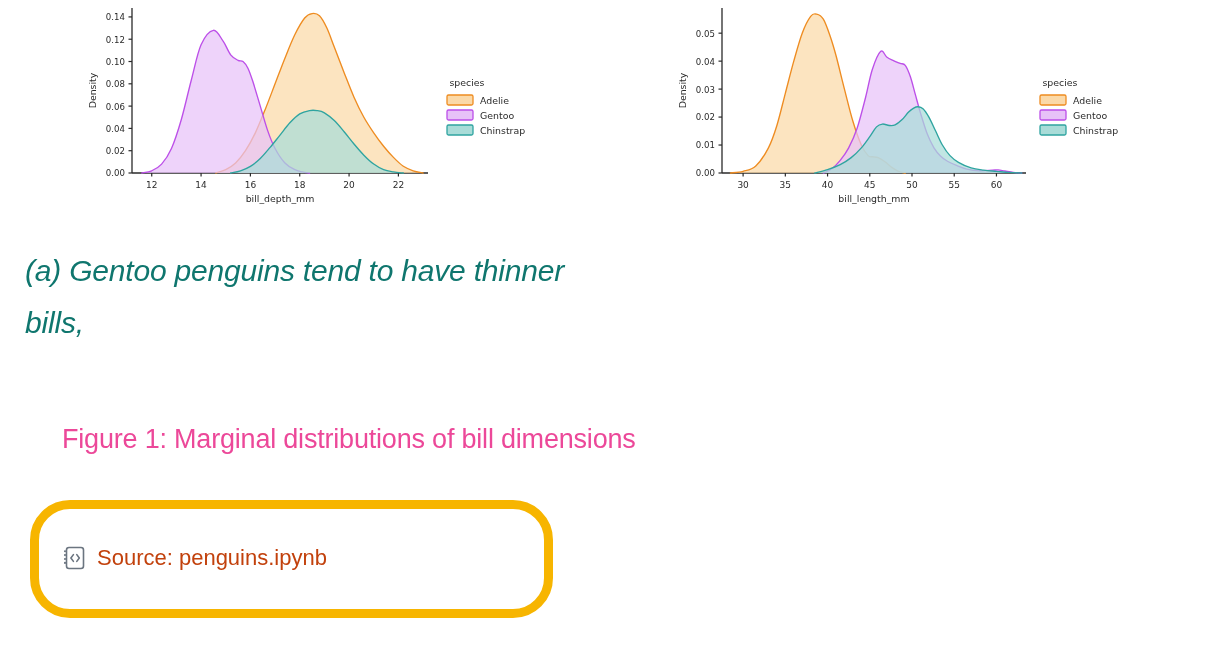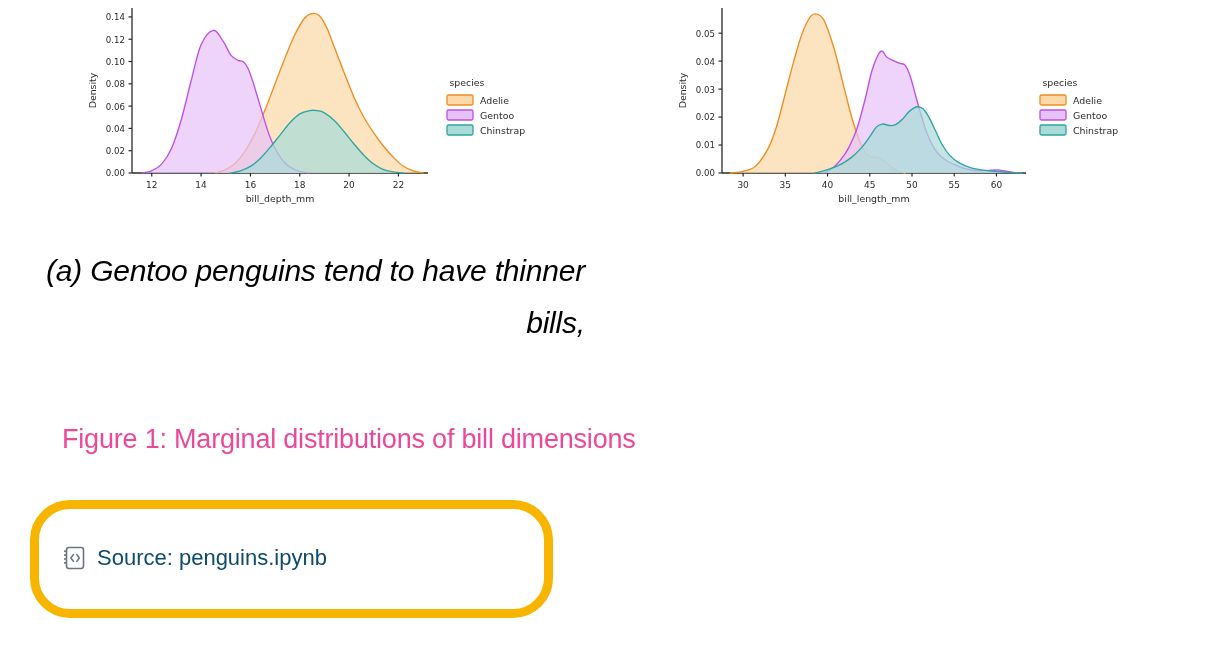--- a/index.html
+++ b/index.html
@@ -45,25 +45,25 @@
     top: 0;
     display: block;
   }
 
   
   .subcaption {
     position: absolute;
     top: 245px;
     width: 560px;
     left: 15px;
-    text-align: right;
+    text-align: left;
     font-style: italic;
     font-size: 30px;
     line-height: 52px;
-    color: #000000;
+    color: #0f766e;
     font-family: "Liberation Sans", sans-serif;
     letter-spacing: -0.2px;
   }
 
   
   .figure-caption {
     position: absolute;
     left: 62px;
     top: 424px;
     font-size: 27px;
@@ -86,21 +86,21 @@
     background: transparent;
   }
   .source-link {
     position: absolute;
     left: 62px;
     top: 545px;
     display: flex;
     align-items: center;
     gap: 11px;
     font-size: 22px;
-    color: #0c4a6e;
+    color: #c2410c;
     font-family: "Liberation Sans", sans-serif;
     white-space: nowrap;
     cursor: pointer;
   }
   .source-link .nb-icon {
     display: inline-block;
     width: 24px;
     height: 26px;
     flex: none;
     line-height: 0;

